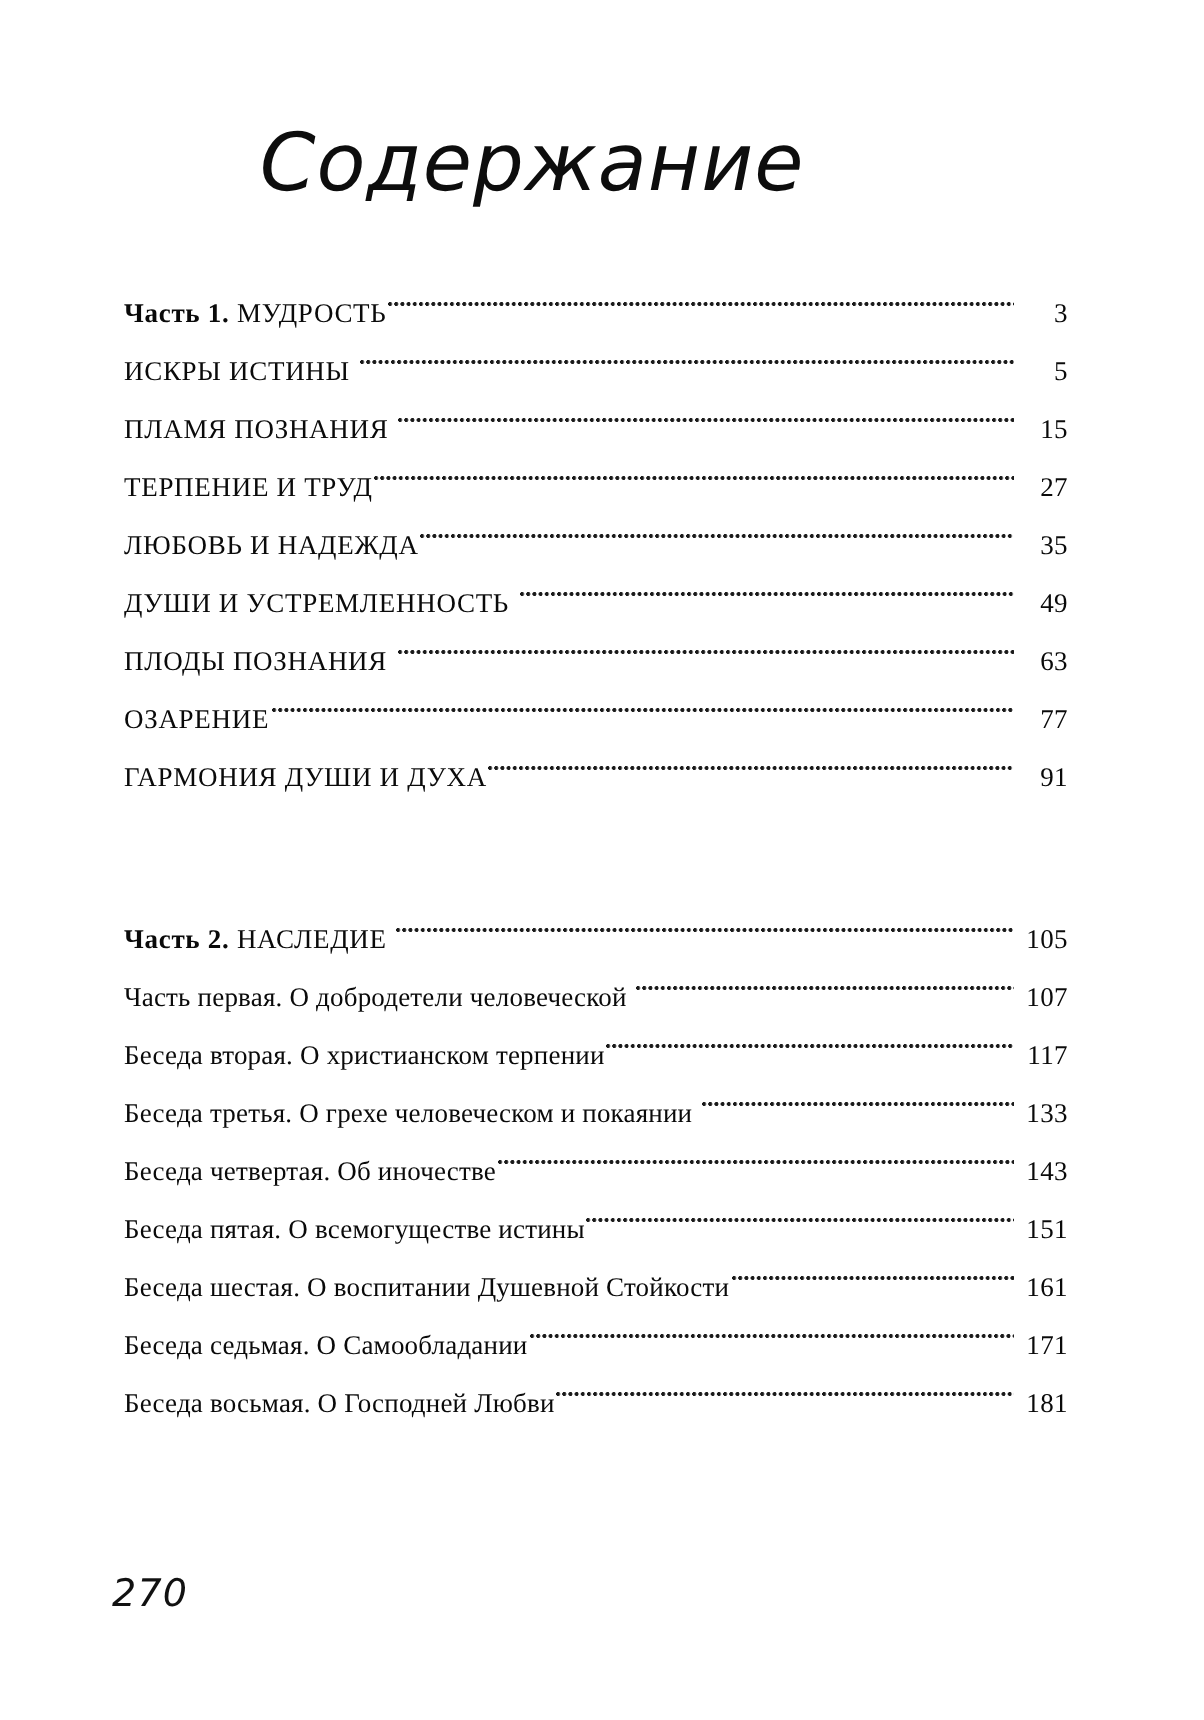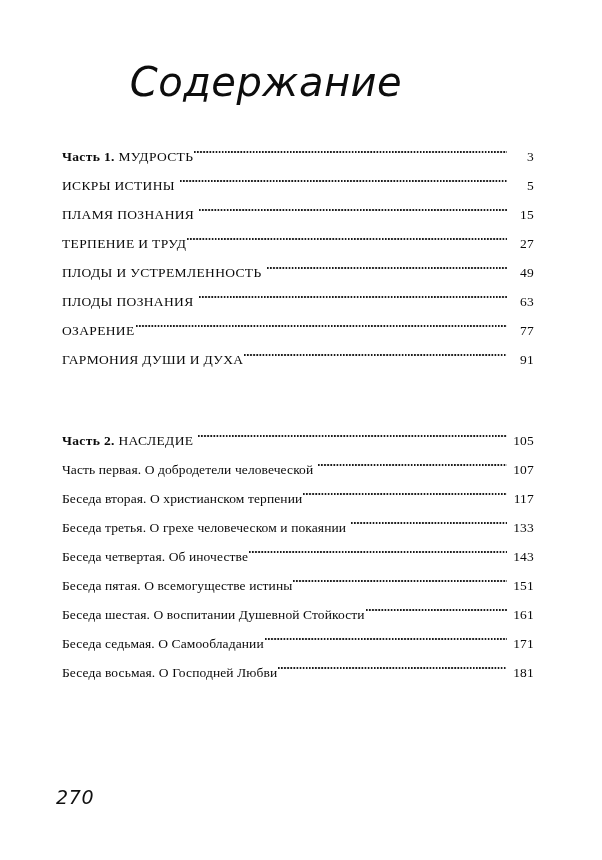--- a/index.html
+++ b/index.html
@@ -143,21 +143,26 @@
           <span class="toc-label">ПЛАМЯ ПОЗНАНИЯ</span>
           <span class="toc-leader gap-before"></span>
           <span class="toc-page">15</span>
         </div>
         <div class="toc-row caps">
           <span class="toc-label">ТЕРПЕНИЕ И ТРУД</span>
           <span class="toc-leader"></span>
           <span class="toc-page">27</span>
         </div>
         <div class="toc-row caps">
-          <span class="toc-label">ПЛОДЫ И УСТРЕМЛЕННОСТЬ</span>
+          <span class="toc-label">ЛЮБОВЬ И НАДЕЖДА</span>
+          <span class="toc-leader"></span>
+          <span class="toc-page">35</span>
+        </div>
+        <div class="toc-row caps">
+          <span class="toc-label">ДУШИ И УСТРЕМЛЕННОСТЬ</span>
           <span class="toc-leader gap-before"></span>
           <span class="toc-page">49</span>
         </div>
         <div class="toc-row caps">
           <span class="toc-label">ПЛОДЫ ПОЗНАНИЯ</span>
           <span class="toc-leader gap-before"></span>
           <span class="toc-page">63</span>
         </div>
         <div class="toc-row caps">
           <span class="toc-label">ОЗАРЕНИЕ</span>

